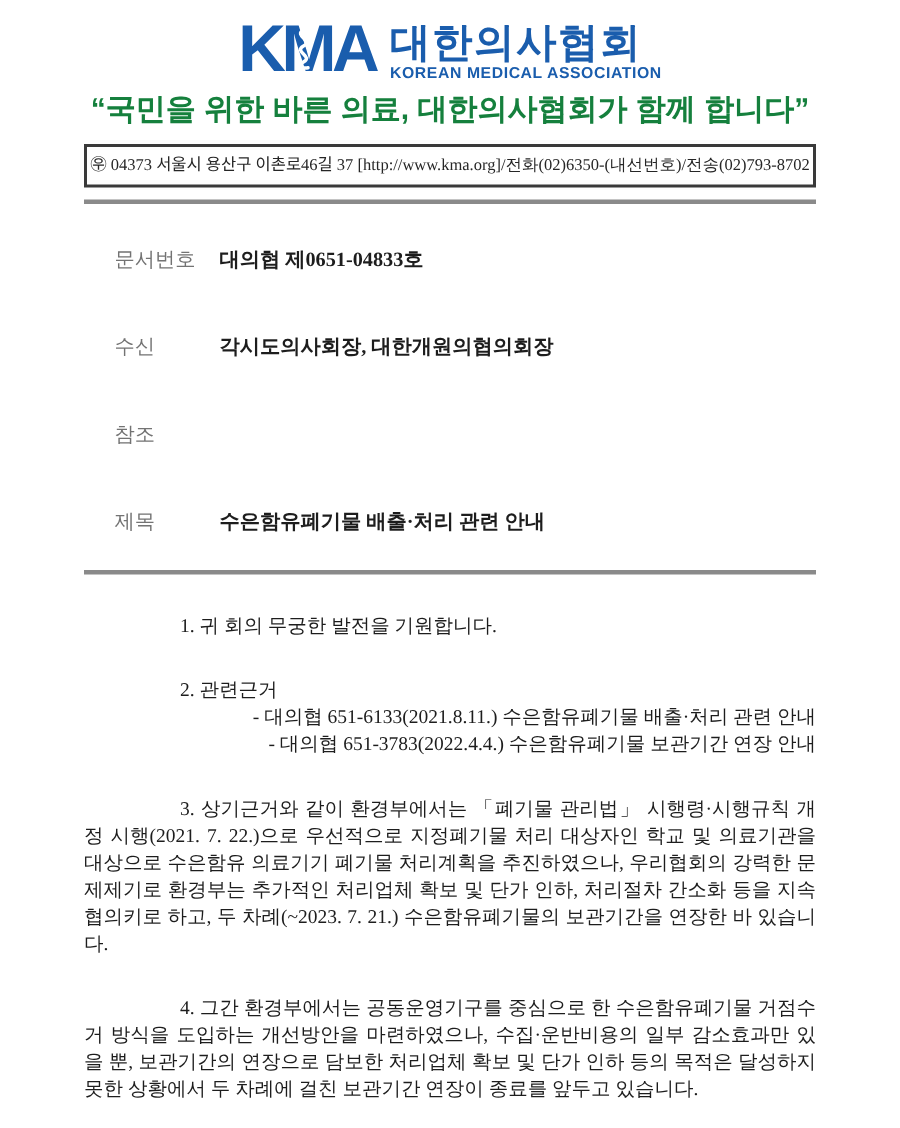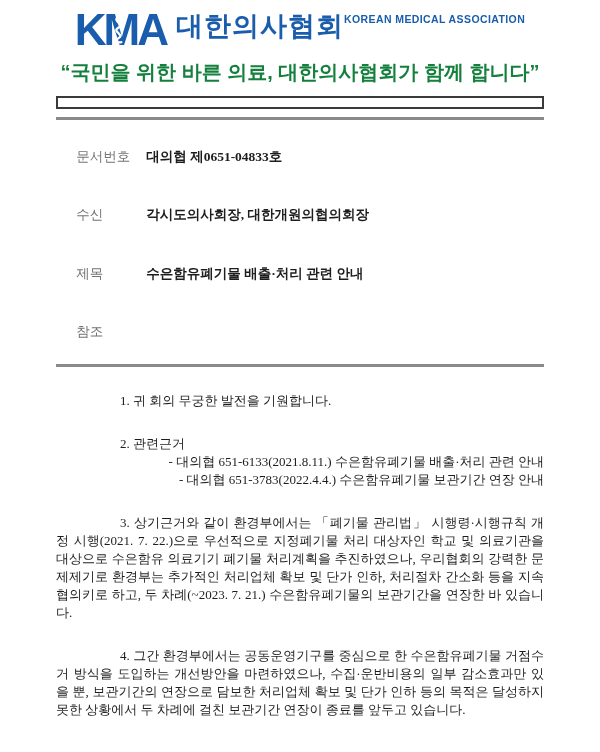--- a/index.html
+++ b/index.html
@@ -11,42 +11,42 @@
     margin: 0 auto;
     background: #ffffff;
     overflow: hidden;
     font-family: "Liberation Serif", "DejaVu Serif", serif;
     color: #1d1d1d;
   }
   
   .logo-row {
     display: flex;
     justify-content: center;
-    align-items: flex-start;
+    align-items: center;
     gap: 10px;
     padding-top: 10px;
     height: 56px;
   }
   .kma-mark {
     position: relative;
     display: inline-block;
     line-height: 1;
   }
   .kma-text {
     font-family: "Liberation Sans", "DejaVu Sans", sans-serif;
     font-weight: 900;
     font-size: 44px;
     line-height: 40px;
     letter-spacing: -3px;
     color: var(--brand, #1a5dad);
   }
   .snake-svg { position: absolute; left: 0; top: 0; width: 100%; height: 100%; pointer-events: none; }
   .org-names {
     display: flex;
-    flex-direction: row;
+    flex-direction: column;
     align-items: flex-start;
     padding-top: 2px;
   }
   .org-ko {
     font-family: "Liberation Sans", "DejaVu Sans", sans-serif;
     font-weight: 900;
     font-size: 27px;
     line-height: 28px;
     letter-spacing: 1px;
     color: var(--brand, #1a5dad);
@@ -117,36 +117,37 @@
       </svg>
     </span>
     <span class="org-names">
       <span class="org-ko">대한의사협회</span>
       <span class="org-en">KOREAN MEDICAL ASSOCIATION</span>
     </span>
   </div>
   <div class="slogan">“국민을 위한 바른 의료, 대한의사협회가 함께 합니다”</div>
 
   <div class="contact-box">
+    <div>㉾ 04373 서울시 용산구 이촌로46길 37 [http://www.kma.org]/전화(02)6350-(내선번호)/전송(02)793-8702</div>
   </div>
 
   <div class="rule"></div>
 
   <div class="doc-info">
     <div class="doc-row">
       <span class="doc-label">문서번호</span><span class="doc-value">대의협 제0651-04833호</span>
     </div>
     <div class="doc-row">
       <span class="doc-label">수신</span><span class="doc-value">각시도의사회장, 대한개원의협의회장</span>
     </div>
     <div class="doc-row">
-      <span class="doc-label">제목</span><span class="doc-value">수은함유폐기물 배출·처리 관련 안내</span>
+      <span class="doc-label">참조</span><span class="doc-value"></span>
     </div>
     <div class="doc-row">
-      <span class="doc-label">참조</span><span class="doc-value"></span>
+      <span class="doc-label">제목</span><span class="doc-value">수은함유폐기물 배출·처리 관련 안내</span>
     </div>
   </div>
 
   <div class="rule rule-2"></div>
 
   <div class="doc-body">
     <p class="para">1. 귀 회의 무궁한 발전을 기원합니다.</p>
 
     <p class="para">2. 관련근거</p>
     <p class="sub-item">- 대의협 651-6133(2021.8.11.) 수은함유폐기물 배출·처리 관련 안내</p>

